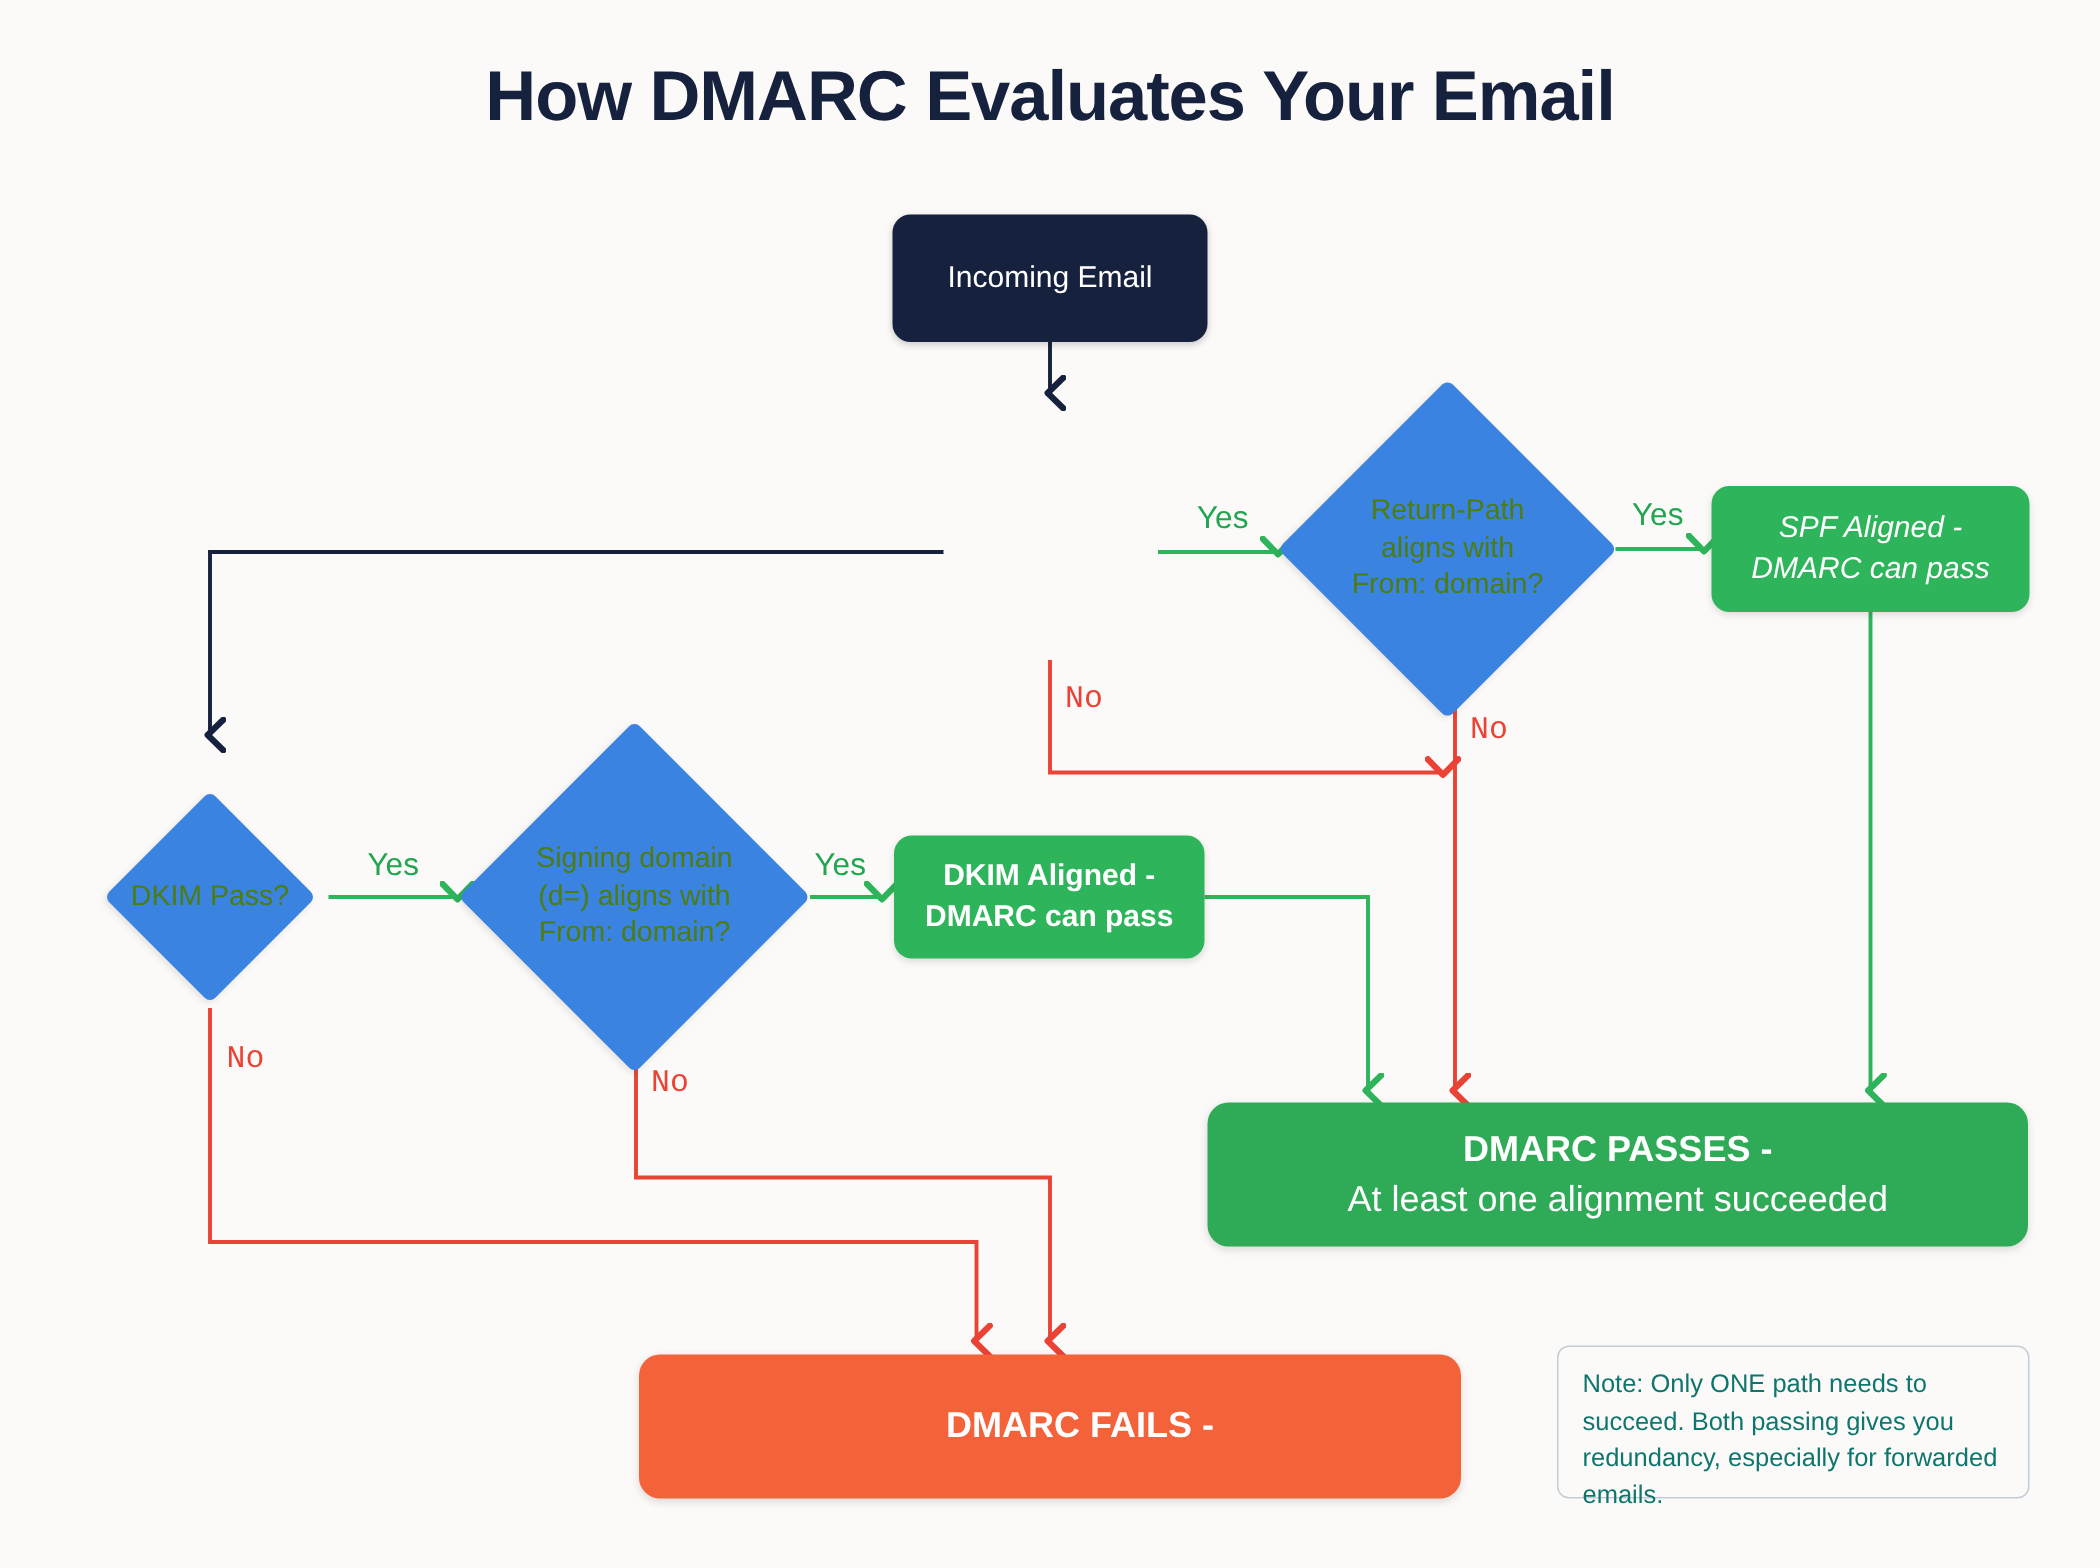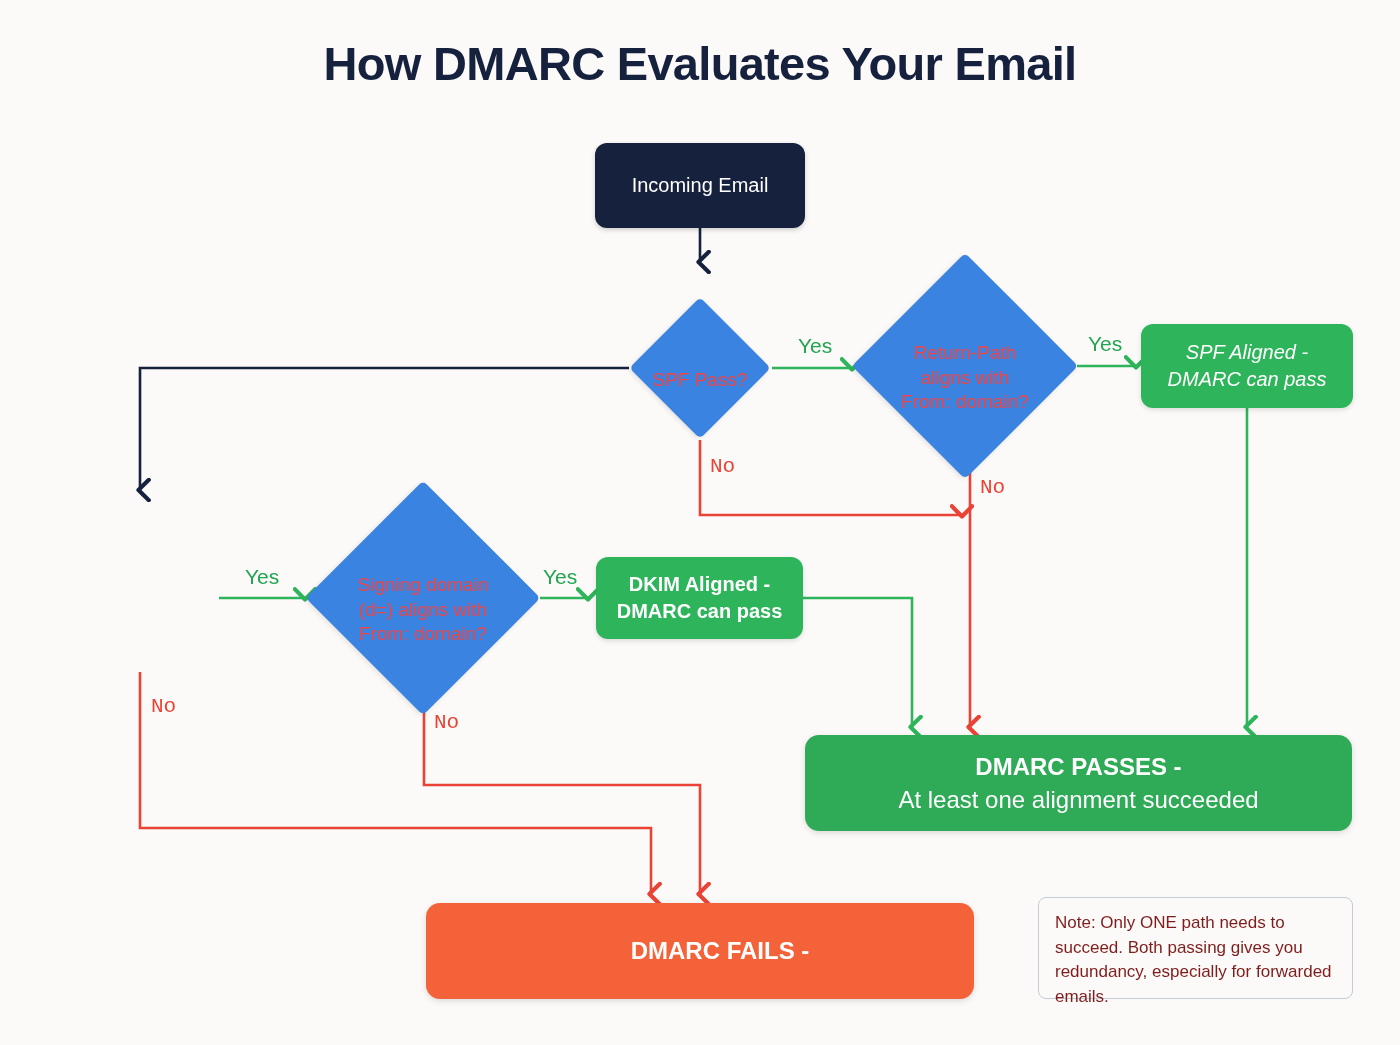--- a/index.html
+++ b/index.html
@@ -101,28 +101,28 @@
     width: 100%;
     height: 100%;
     background: #3b83e0;
     transform: rotate(45deg);
     border-radius: 5px;
     box-shadow: 0 2px 5px rgba(0,0,0,0.10);
   }
   .diamond-label {
     position: absolute;
     left: 0;
-    top: 12px;
+    top: 0;
     width: 100%;
     height: 100%;
     display: flex;
     align-items: center;
     justify-content: center;
     text-align: center;
-    color: #ef4444;
+    color: #4d7c0f;
     font-size: 19px;
     line-height: 1.3;
     white-space: pre-line;
   }
 
   
   .edge-label {
     position: absolute;
     font-size: 21px;
     white-space: nowrap;
@@ -130,21 +130,21 @@
   .lbl-yes { color: #22a550; }
   .lbl-no  { color: #ea4335; font-family: Liberation Mono, monospace; }
 
   
   .note {
     position: absolute;
     box-sizing: border-box;
     border: 1px solid #c4ccd6;
     border-radius: 8px;
     background: #fbfaf8;
-    color: #7f1d1d;
+    color: #0f766e;
     font-size: 17px;
     line-height: 1.45;
     padding: 13px 16px 13px 16px;
   }
 </style>
 </head>
 <body>
 
 <div id="stage">
 
@@ -188,37 +188,37 @@
       <path d="M424,690 L424,785 L700,785 L700,894" stroke="#ea4335" stroke-width="2.6" marker-end="url(#ah-red)"></path>
 
       <path d="M803,598 L912,598 L912,727" stroke="#2eb45a" stroke-width="2.6" marker-end="url(#ah-green)"></path>
     </g>
   </svg>
 
   <div class="node box box-start" style="left:595px; top:143px; width:210px; height:85px;align-items:center;">
     <span>Incoming Email</span>
   </div>
 
-  <div class="diamond-wrap" style="left:650px; top:318px; width:100px; height:100px;">
-    <div class="diamond-shape"></div>
-    <div class="diamond-label" style="left:-45px; width:190px;">SPF Pass?</div>
-  </div>
 
   <div class="diamond-wrap" style="left:885px; top:286px; width:160px; height:160px;">
     <div class="diamond-shape"></div>
     <div class="diamond-label" style="left:-20px; width:200px;">Return-Path
 aligns with
 From: domain?</div>
   </div>
 
   <div class="node box box-ok" style="left:1141px; top:324px; width:212px; height:84px;font-style:italic;">
     <span style="white-space:pre-line;">SPF Aligned -
 DMARC can pass</span>
   </div>
 
+  <div class="diamond-wrap" style="left:90px; top:548px; width:100px; height:100px;">
+    <div class="diamond-shape"></div>
+    <div class="diamond-label" style="left:-50px; width:200px;">DKIM Pass?</div>
+  </div>
 
   <div class="diamond-wrap" style="left:340px; top:515px; width:166px; height:166px;">
     <div class="diamond-shape"></div>
     <div class="diamond-label" style="left:-22px; width:210px;">Signing domain
 (d=) aligns with
 From: domain?</div>
   </div>
 
   <div class="node box box-ok" style="left:596px; top:557px; width:207px; height:82px;">
     <span style="white-space:pre-line;font-weight:bold;">DKIM Aligned -

